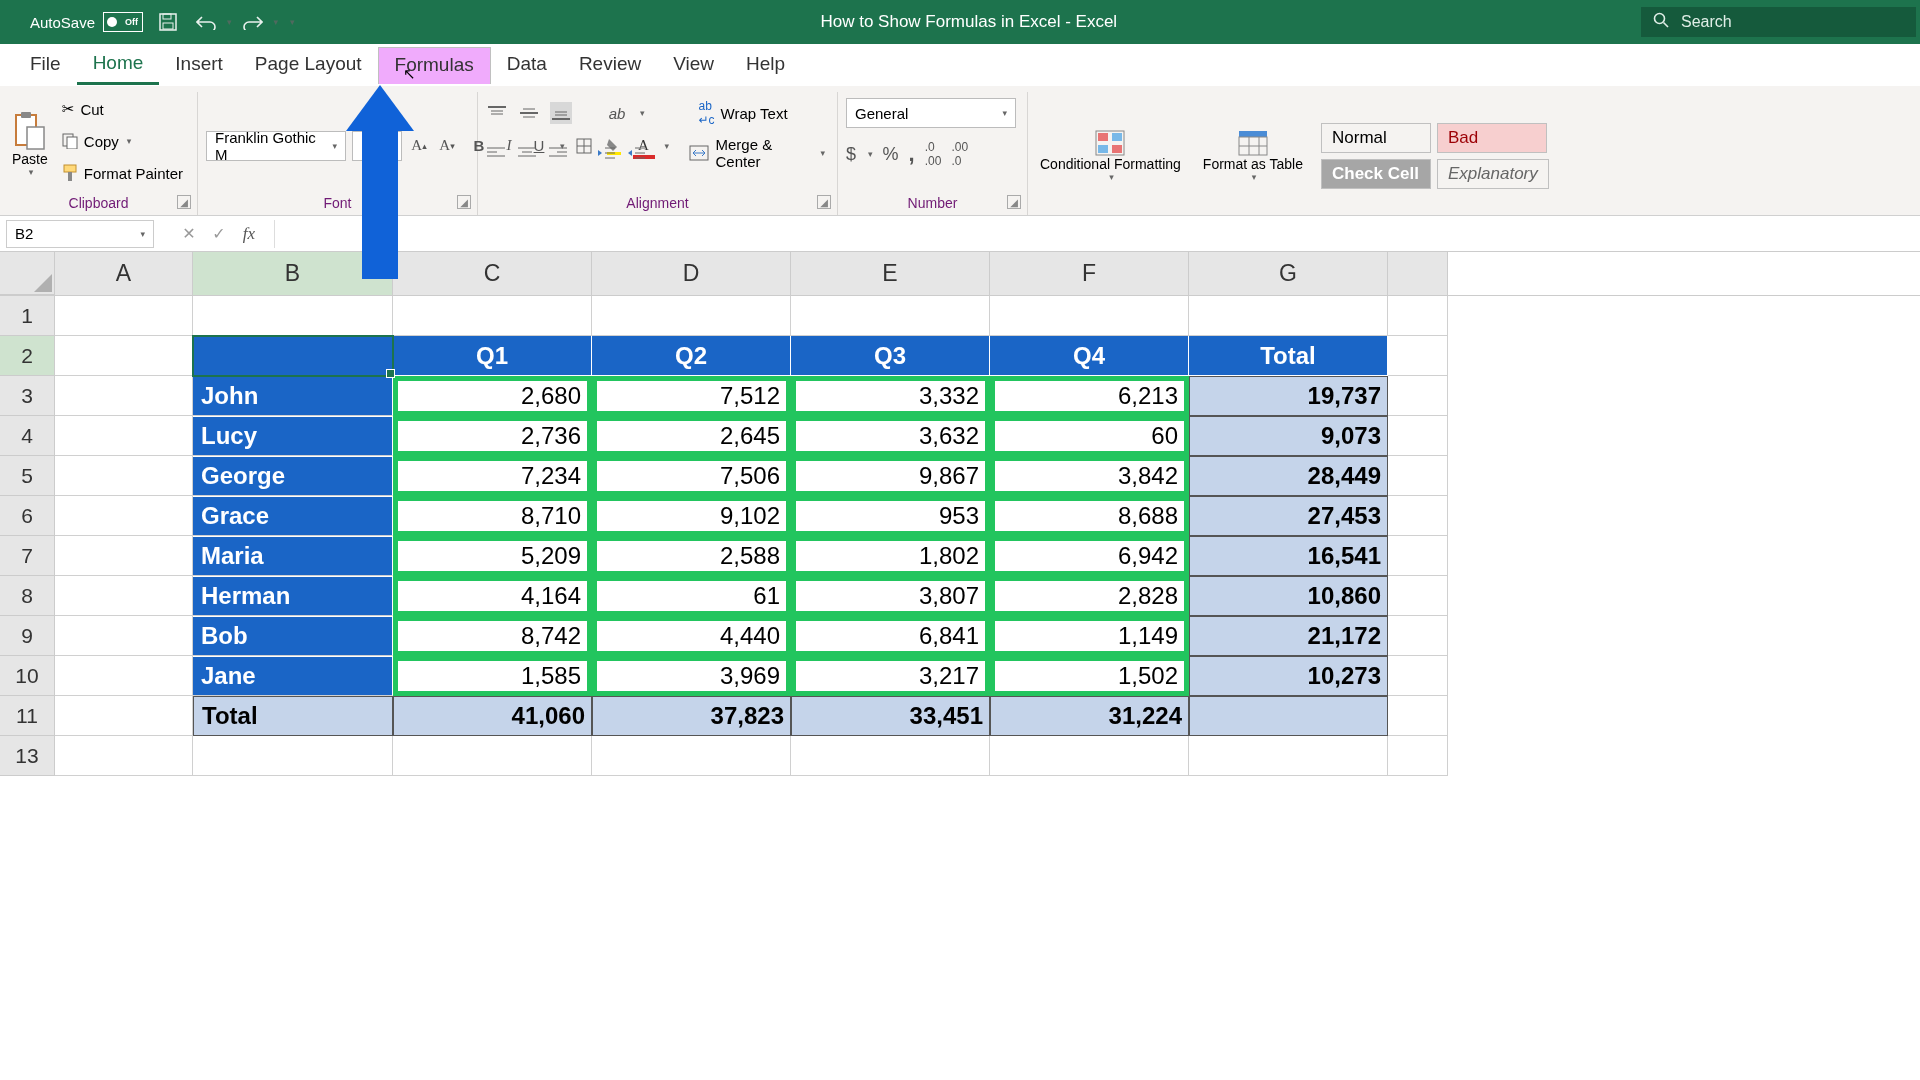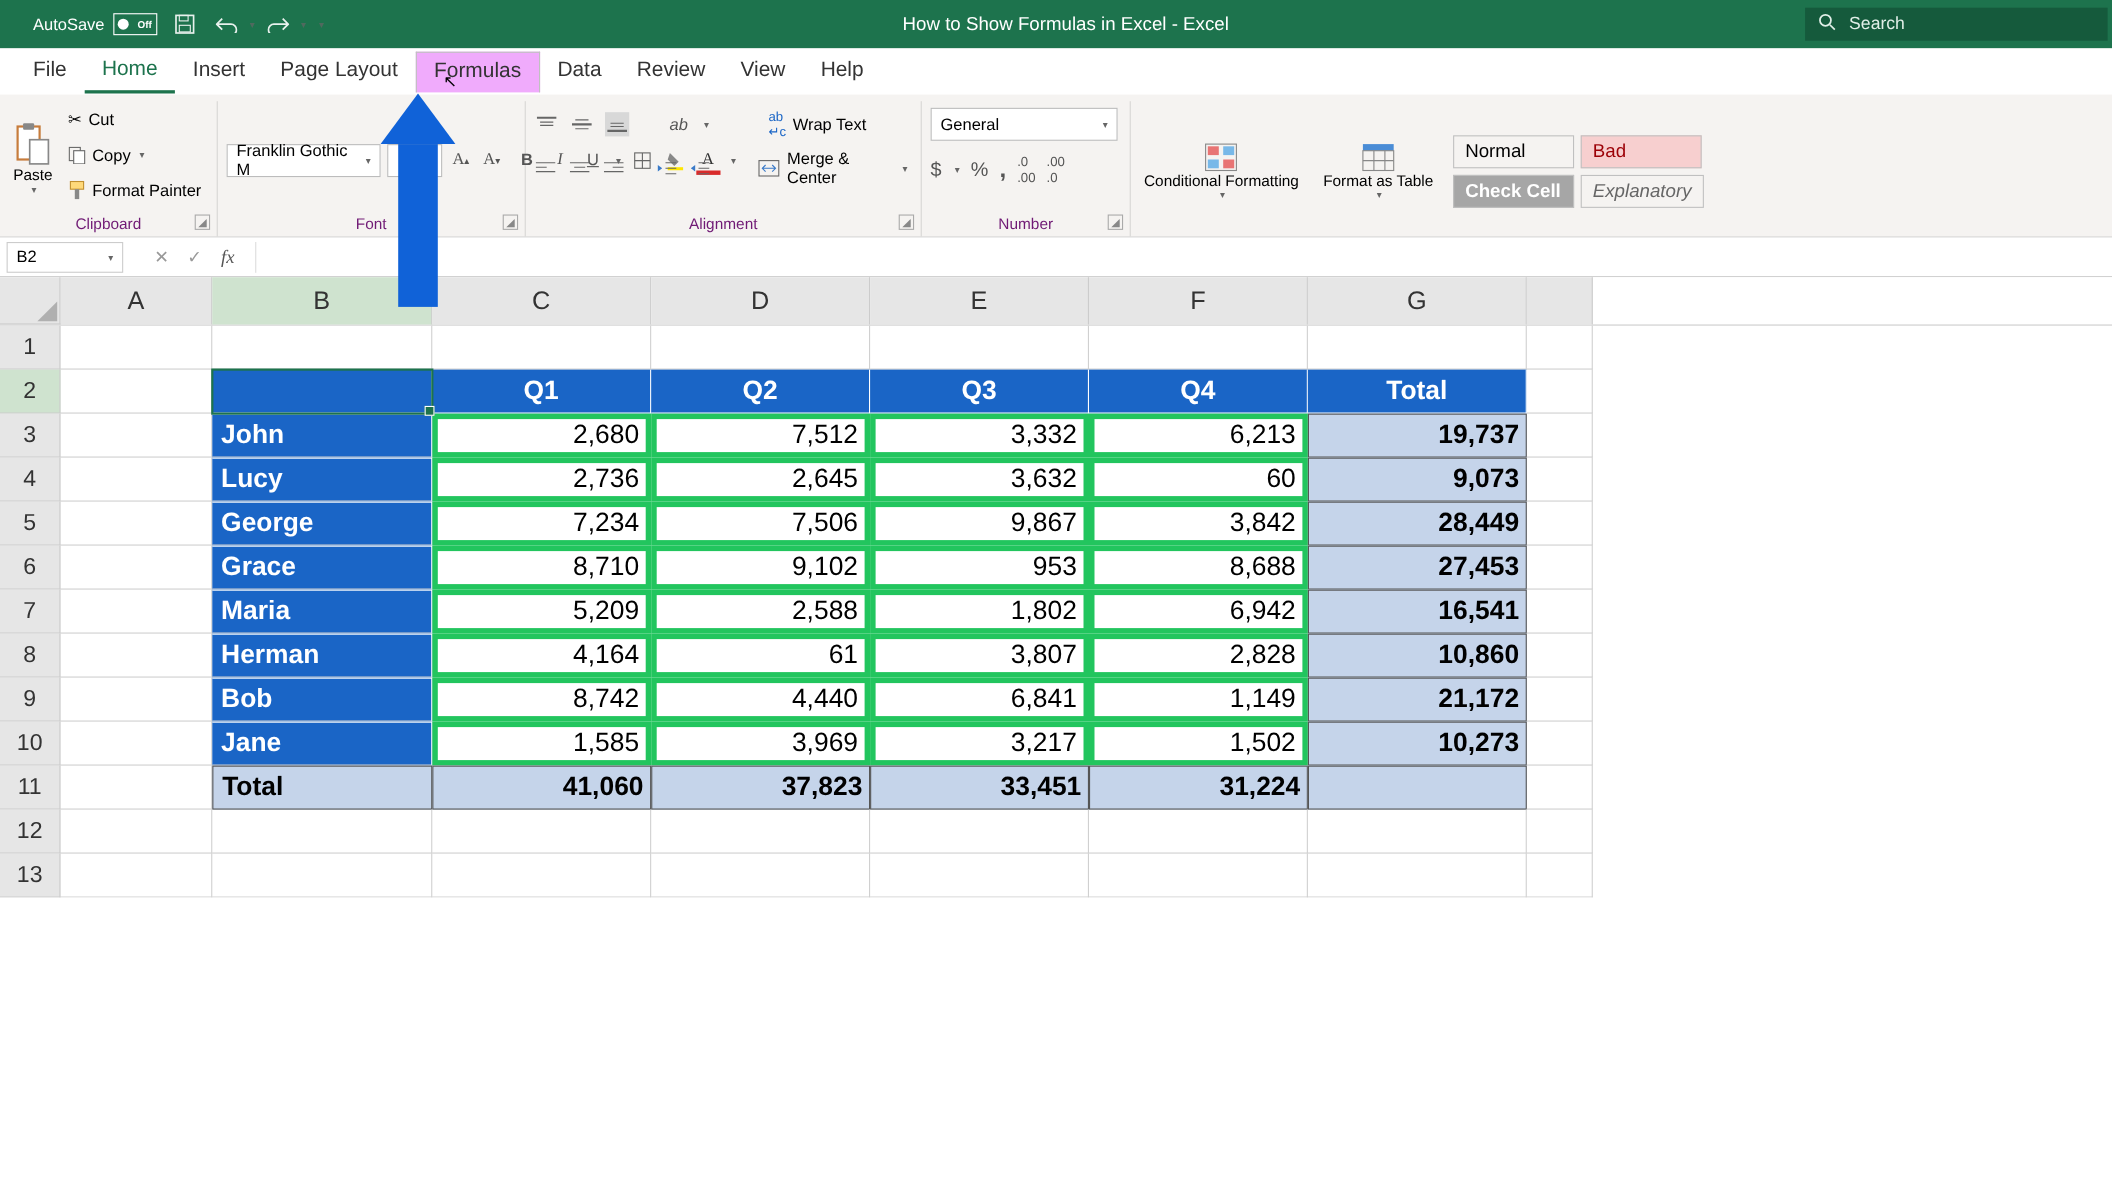--- a/index.html
+++ b/index.html
@@ -26,21 +26,21 @@
 .group-body{display:flex;gap:6px;flex:1}
 .vbtn{display:flex;flex-direction:column;align-items:center;justify-content:center;padding:2px 4px;font-size:14px}
 .hbtn{display:flex;align-items:center;gap:6px;padding:2px 4px;font-size:15px;height:30px}
 .ico{display:inline-flex;align-items:center;justify-content:center}
 .caret{font-size:9px;color:#666;margin-left:2px}
 .dd{border:1px solid #bcbcbc;background:#fff;height:30px;display:flex;align-items:center;padding:0 8px;font-size:15px}
 .small-ico{width:22px;height:22px;display:flex;align-items:center;justify-content:center;font-size:15px;color:#555}
 .style-box{border:1px solid #c0c0c0;padding:4px 10px;font-size:17px;min-width:110px;height:30px;display:flex;align-items:center}
 
 .fbar{height:36px;border-bottom:1px solid #ccc;display:flex;align-items:center;background:#fff}
-.namebox{width:106px;border:1px solid #ccc;height:28px;display:flex;align-items:center;padding:0 8px;margin-left:6px;font-size:15px;justify-content:space-between}
+.namebox{width:148px;border:1px solid #ccc;height:28px;display:flex;align-items:center;padding:0 8px;margin-left:6px;font-size:15px;justify-content:space-between}
 .fbar-btn{width:30px;text-align:center;color:#999;font-size:16px}
 .fx{font-style:italic;font-family:"Times New Roman",serif;font-size:17px;color:#555}
 .fbar-input{flex:1;border-left:1px solid #ddd;height:28px;margin-left:10px}
 
 .sheet{position:relative;background:#fff}
 .colrow{display:flex;height:44px;border-bottom:1px solid #ccc}
 .selall{width:55px;background:#e6e6e6;border-right:1px solid #ccc;border-bottom:1px solid #ccc;position:relative}
 .selall::after{content:"";position:absolute;right:2px;bottom:2px;border-style:solid;border-width:0 0 18px 18px;border-color:transparent transparent #b0b0b0 transparent}
 .colh{background:#e6e6e6;border-right:1px solid #ccc;display:flex;align-items:center;justify-content:center;font-size:23px;color:#333}
 .colh.sel{background:#cfe3cf}
@@ -493,41 +493,30 @@
         <div class="cell cA"></div>
         <div class="cell cB totrowname">Total</div>
         <div class="cell cC totrow numcell">41,060</div>
         <div class="cell cD totrow numcell">37,823</div>
         <div class="cell cE totrow numcell">33,451</div>
         <div class="cell cF totrow numcell">31,224</div>
         <div class="cell cG totcol"></div>
         <div class="cell cH"></div>
       </div>
       <div class="row">
-        <div class="rowh">12</div>
+        <div class="rowh">13</div>
         <div class="cell cA"></div>
         <div class="cell cB"></div>
         <div class="cell cC"></div>
         <div class="cell cD"></div>
         <div class="cell cE"></div>
         <div class="cell cF"></div>
         <div class="cell cG"></div>
         <div class="cell cH"></div>
       </div>
-      <div class="row">
-        <div class="rowh">13</div>
-        <div class="cell cA"></div>
-        <div class="cell cB"></div>
-        <div class="cell cC"></div>
-        <div class="cell cD"></div>
-        <div class="cell cE"></div>
-        <div class="cell cF"></div>
-        <div class="cell cG"></div>
-        <div class="cell cH"></div>
-      </div>
     </div>
 </div>
 
 <div class="arrow">
   <div class="arrow-head"></div>
     <div class="arrow-stem"></div>
 </div>
 <div class="cursor-ptr">↖</div>
 
 </body></html>

